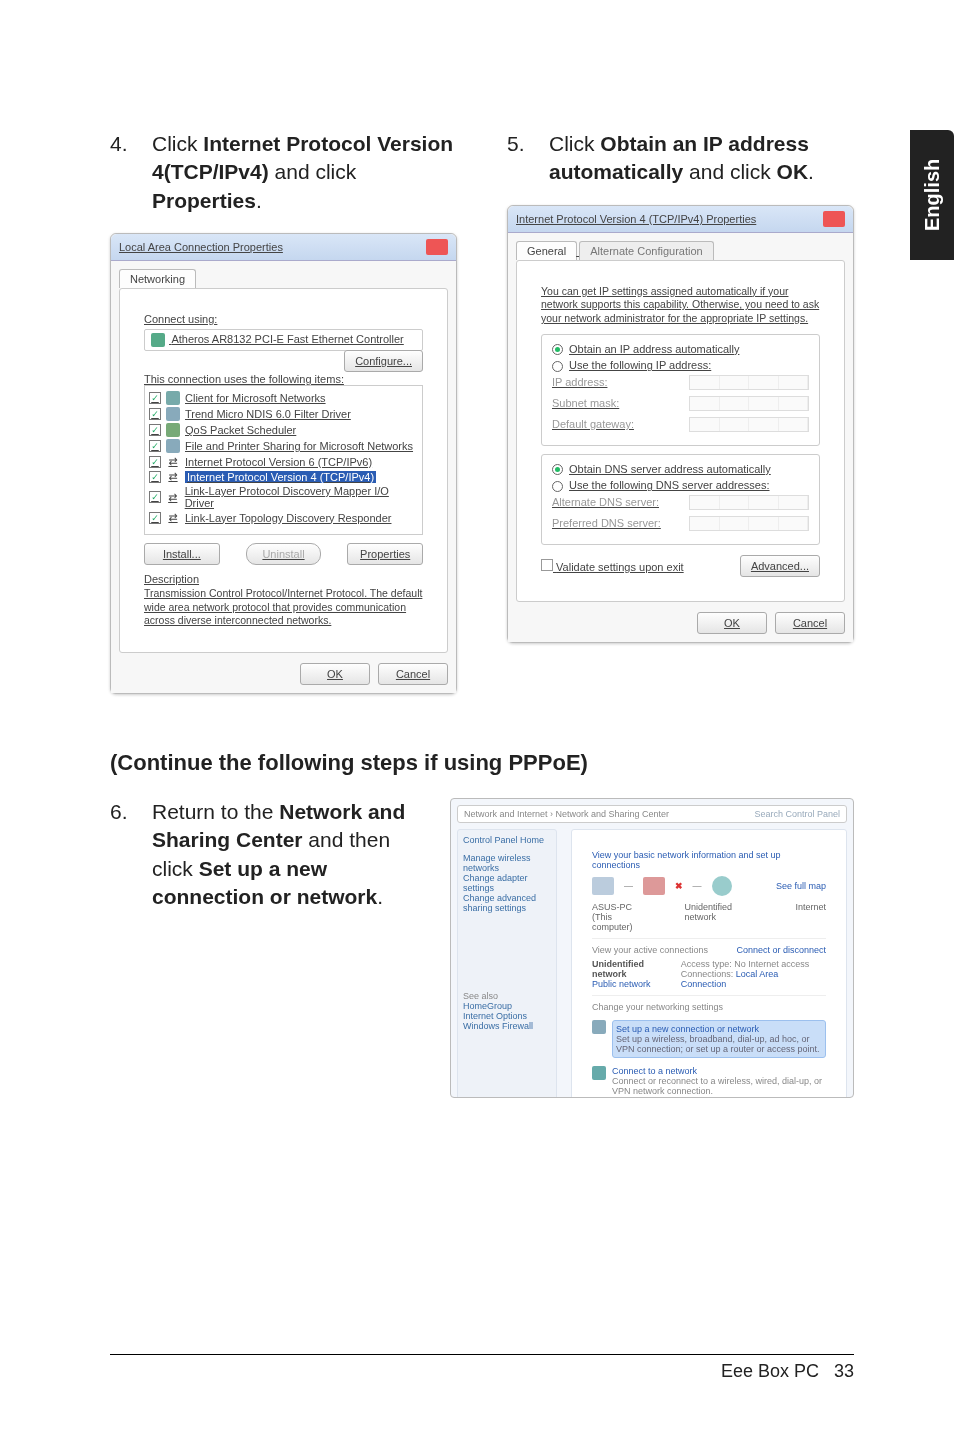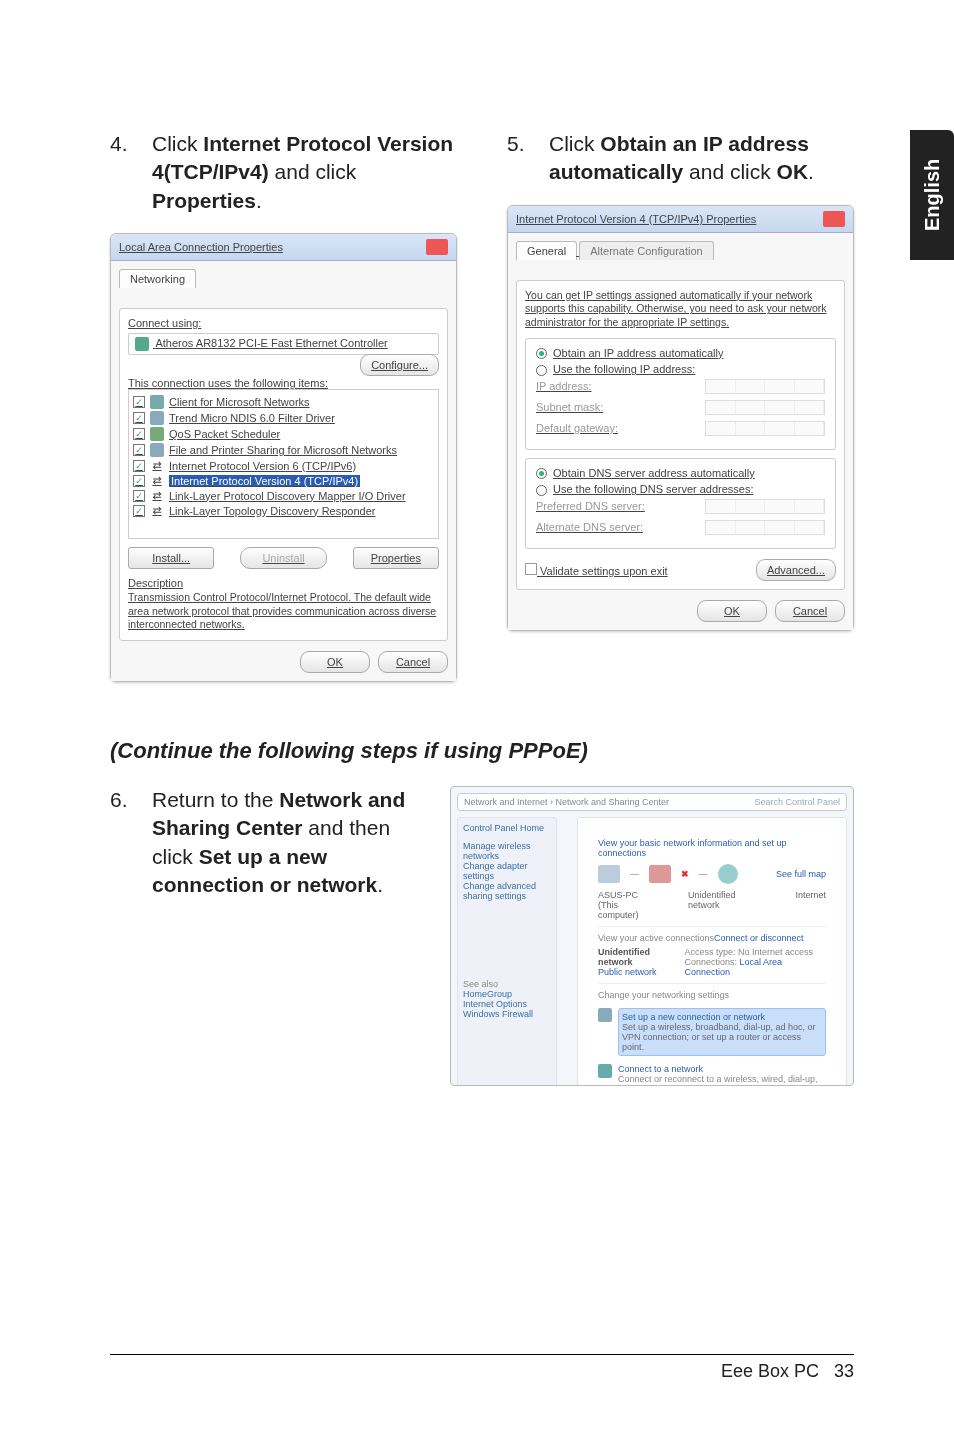--- a/index.html
+++ b/index.html
@@ -20,55 +20,55 @@
     border: 1px solid #bbb; border-radius: 6px; background: #f7f7f7; font-size: 11px;
     color: #444; box-shadow: 0 1px 3px rgba(0,0,0,0.2); width: 100%; text-decoration: underline;
   }
   .titlebar {
     display: flex; align-items: center; justify-content: space-between;
     background: linear-gradient(#d9e6f7,#c5d7ef); padding: 5px 8px; border-radius: 6px 6px 0 0;
     border-bottom: 1px solid #aac;
   }
   .titlebar .tbtn { width: 22px; height: 16px; background:#e55; border-radius:2px; }
   .dlg-body { padding: 8px; background: #f7f7f7; }
-  .inner { border:1px solid #ccc; background:#fff; border-radius:3px; padding:8px;margin-top:20px; }
+  .inner { border:1px solid #ccc; background:#fff; border-radius:3px; padding:24px; }
   .tab { display:inline-block; padding:3px 10px; border:1px solid #bbb; border-bottom:none;
          border-radius:3px 3px 0 0; background:#fdfdfd; margin-right:-1px; font-size:11px; }
   .tab.inactive { background:#eee; color:#777; }
   .sunken { border:1px solid #ccc; background:#fff; padding:3px 6px; border-radius:2px; margin:4px 0; }
   .list { border:1px solid #ccc; background:#fff; height:150px; overflow:hidden; padding:4px; }
   .list-row { display:flex; align-items:center; gap:5px; padding:1px 0; }
   .chk { width:12px; height:12px; border:1px solid #777; background:#fff; display:inline-flex; align-items:center; justify-content:center; font-size:9px; color:#2a6; }
   .ico { width:14px; height:14px; background:#7aa; border-radius:2px; }
   .ico.b { background:#8ab; }
   .ico.g { background:#7a7; }
   .hl { background:#2a5cb3; color:#fff; padding:0 2px;text-align:center; }
   .btnrow { display:flex; gap:26px; margin-top:8px; }
   .winbtn {
     flex:1; text-align:center; padding:4px 10px; border:1px solid #aaa; border-radius:3px;
     background:linear-gradient(#fefefe,#e5e5e5); font-size:11px;
   }
-  .winbtn.small { flex:none; min-width:70px;border-radius:9px; }
+  .winbtn.small { flex:none; min-width:70px; }
   .radio { width:11px; height:11px; border:1px solid #666; border-radius:50%; display:inline-flex; align-items:center; justify-content:center; margin-right:6px; vertical-align:middle; }
   .radio.on::after { content:""; width:5px; height:5px; background:#2b6; border-radius:50%; }
   .field-row { display:flex; justify-content:space-between; align-items:center; padding:3px 0; color:#999; }
   .ipbox { width:120px; height:15px; border:1px solid #ddd; background:#fafafa; display:flex; }
   .ipbox span { flex:1; border-right:1px solid #eee; }
   .group { border:1px solid #ccc; border-radius:3px; padding:8px 10px 10px 10px; margin-top:8px; }
   .rightbtns { display:flex; justify-content:flex-end; gap:8px; margin-top:10px; }
-  .subhead { font-style: italic; font-weight: bold; font-size: 22px; margin: 56px 0 22px 0; }
+  .subhead { font-weight: bold; font-size: 22px; margin: 56px 0 22px 0; }
   .row2 { display:flex; gap:40px; }
   .row2 .left { flex: 0 0 300px; }
   .row2 .right { flex: 1; }
   .nsc {
     border:1px solid #bbb; border-radius:4px; background:#f3f6fb; font-size:9px; color:#888;
     padding:6px; height:300px; overflow:hidden;
   }
   .nsc .crumb { background:#fff; border:1px solid #ccc; border-radius:3px; padding:3px 6px; display:flex; justify-content:space-between; margin-bottom:6px; }
-  .nsc .panel { display:flex; gap:20px; height:288px; }
+  .nsc .panel { display:flex; gap:14px; height:288px; }
   .nsc .side { width:100px; background:#eef2f8; border:1px solid #dde4ee; border-radius:3px; padding:5px; color:#3a6ea5; }
   .nsc .main { flex:1; background:#fff; border:1px solid #dde4ee; border-radius:3px; padding:20px; }
   .nsc .main .line { border-top:1px solid #eee; margin:6px 0; }
   .nsc .hl2 { background:#c9def8; border:1px solid #9cc0ee; border-radius:3px; padding:3px; color:#2a5cb3; }
   .nsc .iconrow { display:flex; align-items:center; gap:10px; }
   .nsc .pcicon { width:22px; height:18px; background:#bcd; border-radius:2px; }
   .nsc .globe { width:20px; height:20px; background:#9cc; border-radius:50%; }
   .nsc .x { color:#d33; font-weight:bold; }
   .nsc .sitem { display:flex; gap:6px; align-items:flex-start; margin-top:8px; }
   .nsc .sqicon { width:14px; height:14px; background:#8ab; border-radius:2px; flex:none; }
@@ -213,30 +213,30 @@
                     <span></span>
                     <span></span>
                   </span>
                 </div>
             </div>
 
             <div class="group">
               <div><span class="radio on"></span><span>Obtain DNS server address automatically</span></div>
               <div style="margin-top:4px"><span class="radio"></span><span>Use the following DNS server addresses:</span></div>
               <div class="field-row">
+                  <span>Alternate DNS server:</span>
+                  <span class="ipbox">
+                    <span></span>
+                    <span></span>
+                    <span></span>
+                    <span></span>
+                  </span>
+                </div>
+              <div class="field-row">
                   <span>Preferred DNS server:</span>
-                  <span class="ipbox">
-                    <span></span>
-                    <span></span>
-                    <span></span>
-                    <span></span>
-                  </span>
-                </div>
-              <div class="field-row">
-                  <span>Alternate DNS server:</span>
                   <span class="ipbox">
                     <span></span>
                     <span></span>
                     <span></span>
                     <span></span>
                   </span>
                 </div>
             </div>
 
             <div style="display:flex; justify-content:space-between; align-items:center; margin-top:10px">
@@ -286,21 +286,21 @@
             <div class="iconrow" style="justify-content:space-between; margin:6px 0">
               <span class="iconrow"><span class="pcicon"></span> — <span class="pcicon" style="background:#d99"></span> <span class="x">✖</span> — <span class="globe"></span></span>
               <span style="color:#2a5cb3">See full map</span>
             </div>
             <div style="display:flex; gap:30px; color:#666">
               <span><span>ASUS-PC</span><br><span>(This computer)</span></span>
               <span>Unidentified network</span>
               <span>Internet</span>
             </div>
             <div class="line"></div>
-            <div style="display:flex; ">
+            <div style="display:flex; justify-content:space-between">
               <span>View your active connections</span>
               <span style="color:#2a5cb3">Connect or disconnect</span>
             </div>
             <div style="display:flex; justify-content:space-between; margin-top:4px">
               <span><b style="color:#555">Unidentified network</b><br><span style="color:#2a5cb3">Public network</span></span>
               <span><span>Access type:</span> <span>No Internet access</span><br><span>Connections:</span> <span style="color:#2a5cb3">Local Area Connection</span></span>
             </div>
             <div class="line"></div>
             <div>Change your networking settings</div>
             <div class="sitem">

